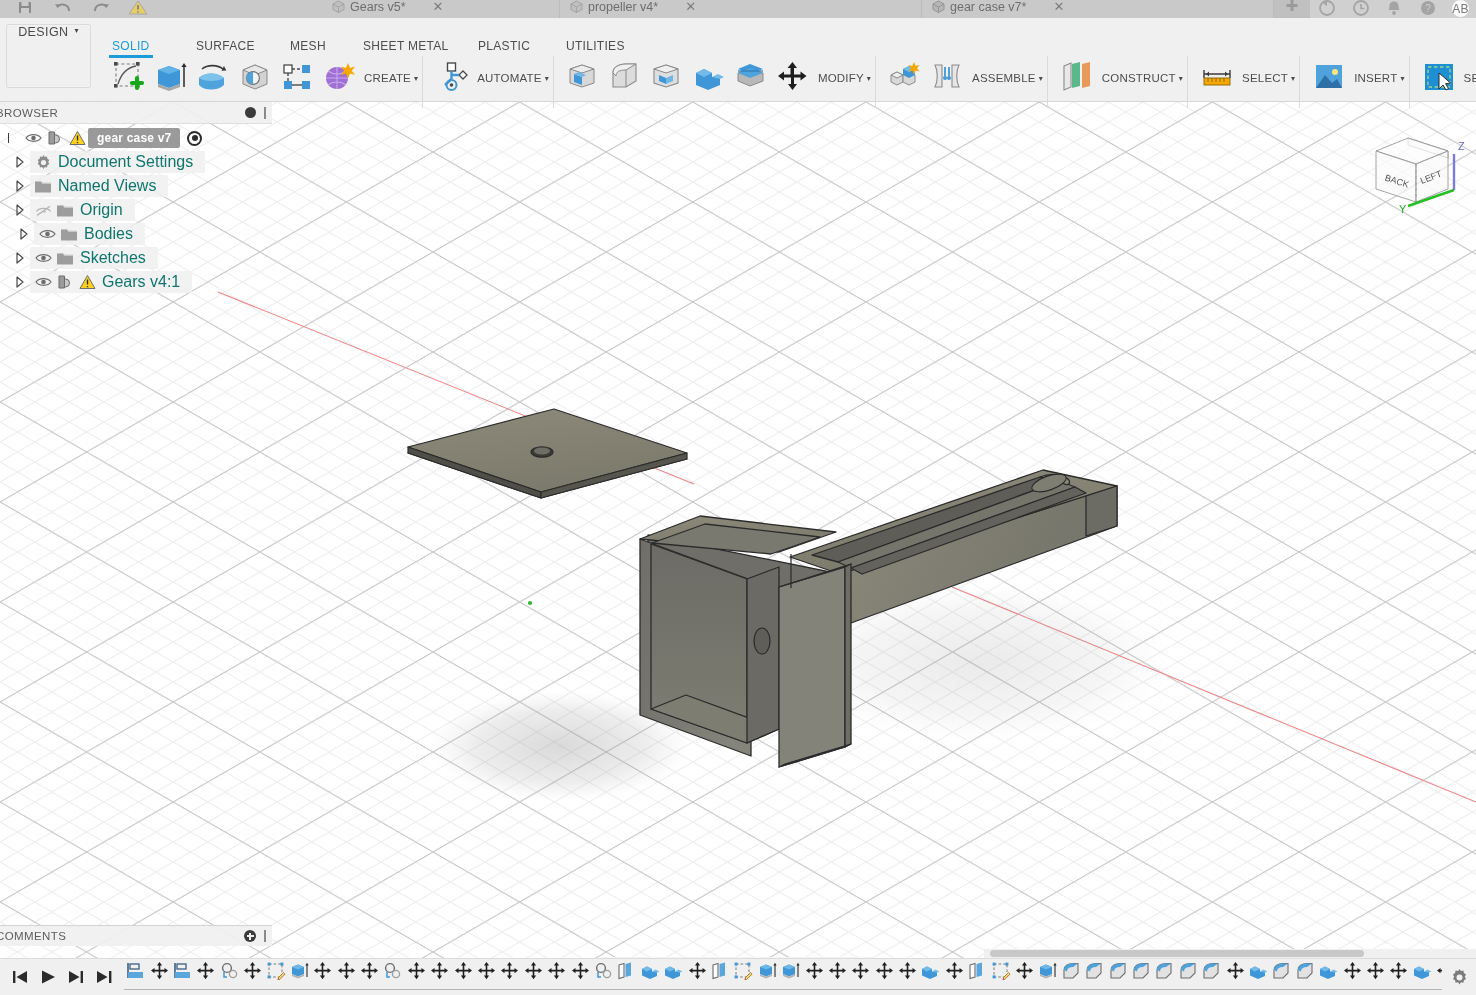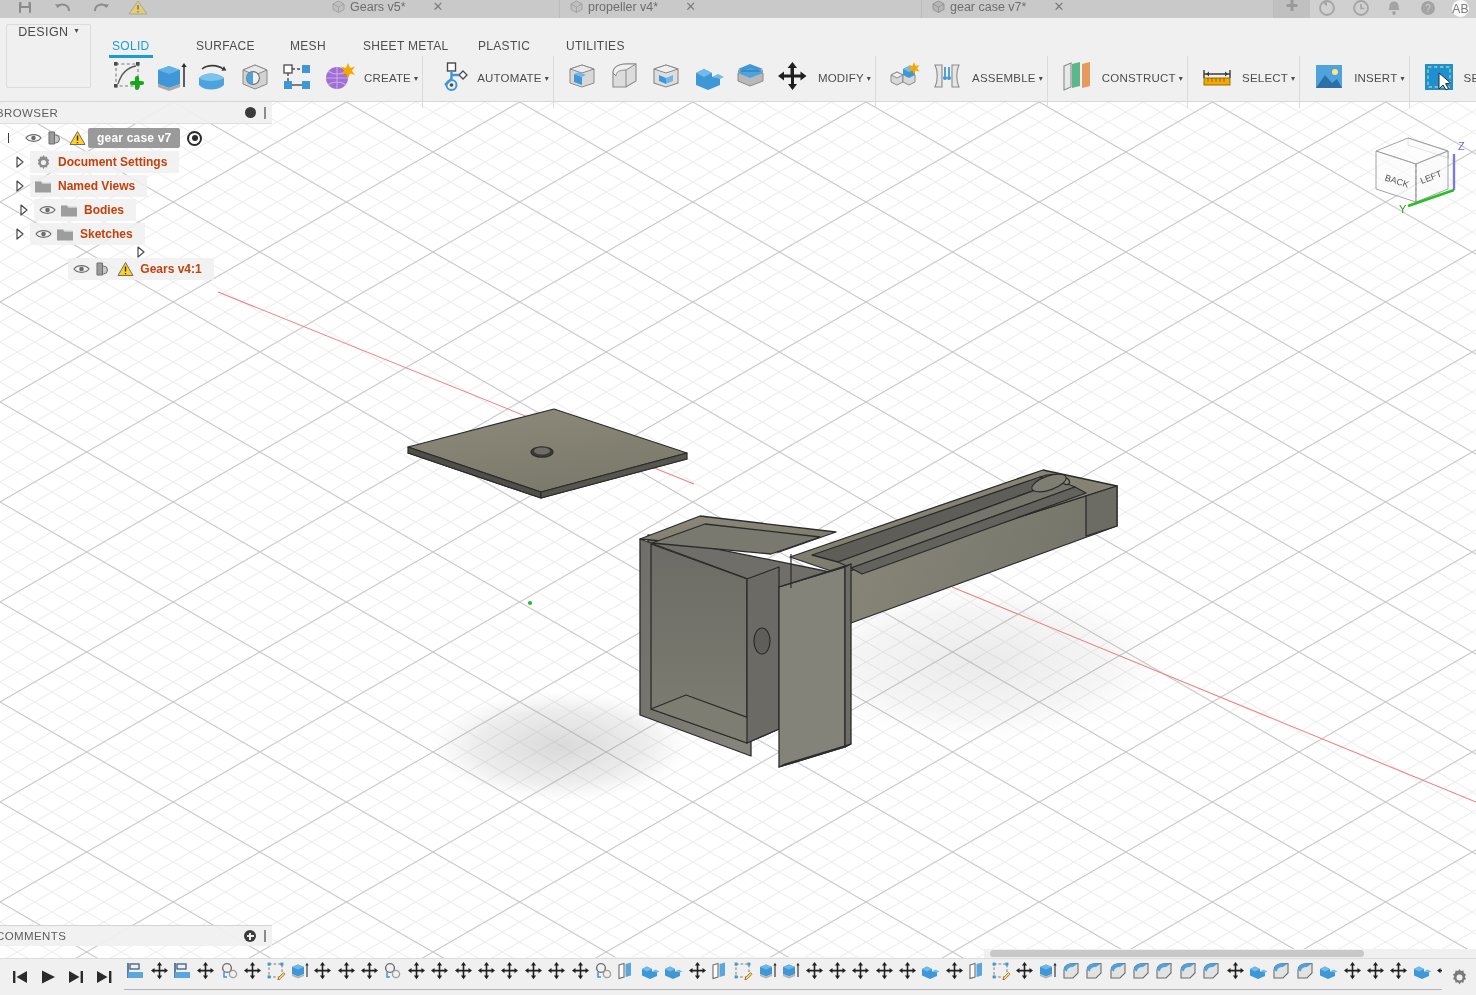--- a/index.html
+++ b/index.html
@@ -130,21 +130,21 @@
   .tri {
     width: 20px; height: 24px; display: flex; align-items: center; justify-content: center;
   }
   .tri svg { display: block; }
   .eye { width: 22px; height: 22px; display: flex; align-items: center; justify-content: center; }
   .chip {
     background: rgba(240,240,240,0.86); display: flex; align-items: center;
     height: 22px; padding: 0 6px 0 2px; border-radius: 1px;
   }
   .ticon { width: 22px; height: 22px; display: flex; align-items: center; justify-content: center; }
-  .tlabel { font-size: 12px; color: #c2410c; white-space: nowrap; font-weight: bold; }
+  .tlabel { font-size: 16px; color: #0f766e; white-space: nowrap; }
   .root-chip {
     background: #9a9a9a; color: #fff; font-weight: bold; font-size: 12px;
     padding: 3px 9px; border-radius: 2px; letter-spacing: .2px;
   }
   .radio-o {
     width: 15px; height: 15px; border-radius: 50%; border: 2px solid #2b2b2b;
     display: flex; align-items: center; justify-content: center; margin-left: 7px;
   }
   .radio-o i { width: 6px; height: 6px; border-radius: 50%; background: #2b2b2b; display: block; }
 
@@ -488,20 +488,43 @@
             <span class="chip">
               <span class="ticon">
                 <svg width="18" height="15" viewBox="0 0 18 15">
      <path d="M1 3 h6 l1.6 1.8 H17 V13.5 H1z" fill="#9d9d9d"></path>
      <path d="M1 2 h6 l1.6 1.8 H17 V4.6 H8.6 L7 2.8 H1z" fill="#b4b4b4"></path>
                 </svg>
               </span>
               <span class="tlabel" style="margin-left: 4px; margin-right: 6px;">Named Views</span>
             </span>
           </div>
+          <div class="trow" style="padding-left: 10px;">
+            <span class="tri">
+              <svg width="10" height="12" viewBox="0 0 10 12">
+                <path d="M2 1 L8 6 L2 11 Z" fill="none" stroke="#4a4a4a" stroke-width="1.2" stroke-linejoin="round"></path>
+              </svg>
+            </span>
+            <span class="chip">
+              <span class="eye">
+                <svg width="17" height="13" viewBox="0 0 17 13">
+   <path d="M1.5 7.4 C4.5 3.4 12.5 3.4 15.5 7.4" fill="none" stroke="#b4b4b4" stroke-width="1.2"></path>
+   <path d="M8.5 8.4 a2.2 2.2 0 0 0 2.1 -1.6" fill="none" stroke="#b4b4b4" stroke-width="1.2"></path>
+   <line x1="2" y1="11.4" x2="15" y2="2.2" stroke="#b4b4b4" stroke-width="1.3"></line>
+                </svg>
+              </span>
+              <span class="ticon">
+                <svg width="18" height="15" viewBox="0 0 18 15">
+     <path d="M1 3 h6 l1.6 1.8 H17 V13.5 H1z" fill="#9d9d9d"></path>
+     <path d="M1 2 h6 l1.6 1.8 H17 V4.6 H8.6 L7 2.8 H1z" fill="#b4b4b4"></path>
+                </svg>
+              </span>
+              <span class="tlabel" style="margin-left: 4px; margin-right: 6px;">Origin</span>
+            </span>
+          </div>
           <div class="trow" style="padding-left: 14px;">
             <span class="tri">
               <svg width="10" height="12" viewBox="0 0 10 12">
                 <path d="M2 1 L8 6 L2 11 Z" fill="none" stroke="#4a4a4a" stroke-width="1.2" stroke-linejoin="round"></path>
               </svg>
             </span>
             <span class="chip">
               <span class="eye">
                 <svg width="17" height="12" viewBox="0 0 17 12">
    <path d="M1 6 C4 1.6 13 1.6 16 6 C13 10.4 4 10.4 1 6 Z" fill="none" stroke="#6d6d6d" stroke-width="1.2"></path>
@@ -532,21 +555,21 @@
               </span>
               <span class="ticon">
                 <svg width="18" height="15" viewBox="0 0 18 15">
      <path d="M1 3 h6 l1.6 1.8 H17 V13.5 H1z" fill="#9d9d9d"></path>
      <path d="M1 2 h6 l1.6 1.8 H17 V4.6 H8.6 L7 2.8 H1z" fill="#b4b4b4"></path>
                 </svg>
               </span>
               <span class="tlabel" style="margin-left: 4px; margin-right: 6px;">Sketches</span>
             </span>
           </div>
-          <div class="trow" style="padding-left: 10px; flex-direction: column;">
+          <div class="trow" style="padding-left: 10px;">
             <span class="tri">
               <svg width="10" height="12" viewBox="0 0 10 12">
                 <path d="M2 1 L8 6 L2 11 Z" fill="none" stroke="#4a4a4a" stroke-width="1.2" stroke-linejoin="round"></path>
               </svg>
             </span>
             <span class="chip">
               <span class="eye">
                 <svg width="17" height="12" viewBox="0 0 17 12">
    <path d="M1 6 C4 1.6 13 1.6 16 6 C13 10.4 4 10.4 1 6 Z" fill="none" stroke="#6d6d6d" stroke-width="1.2"></path>
    <circle cx="8.5" cy="6" r="2.3" fill="#6d6d6d"></circle>

